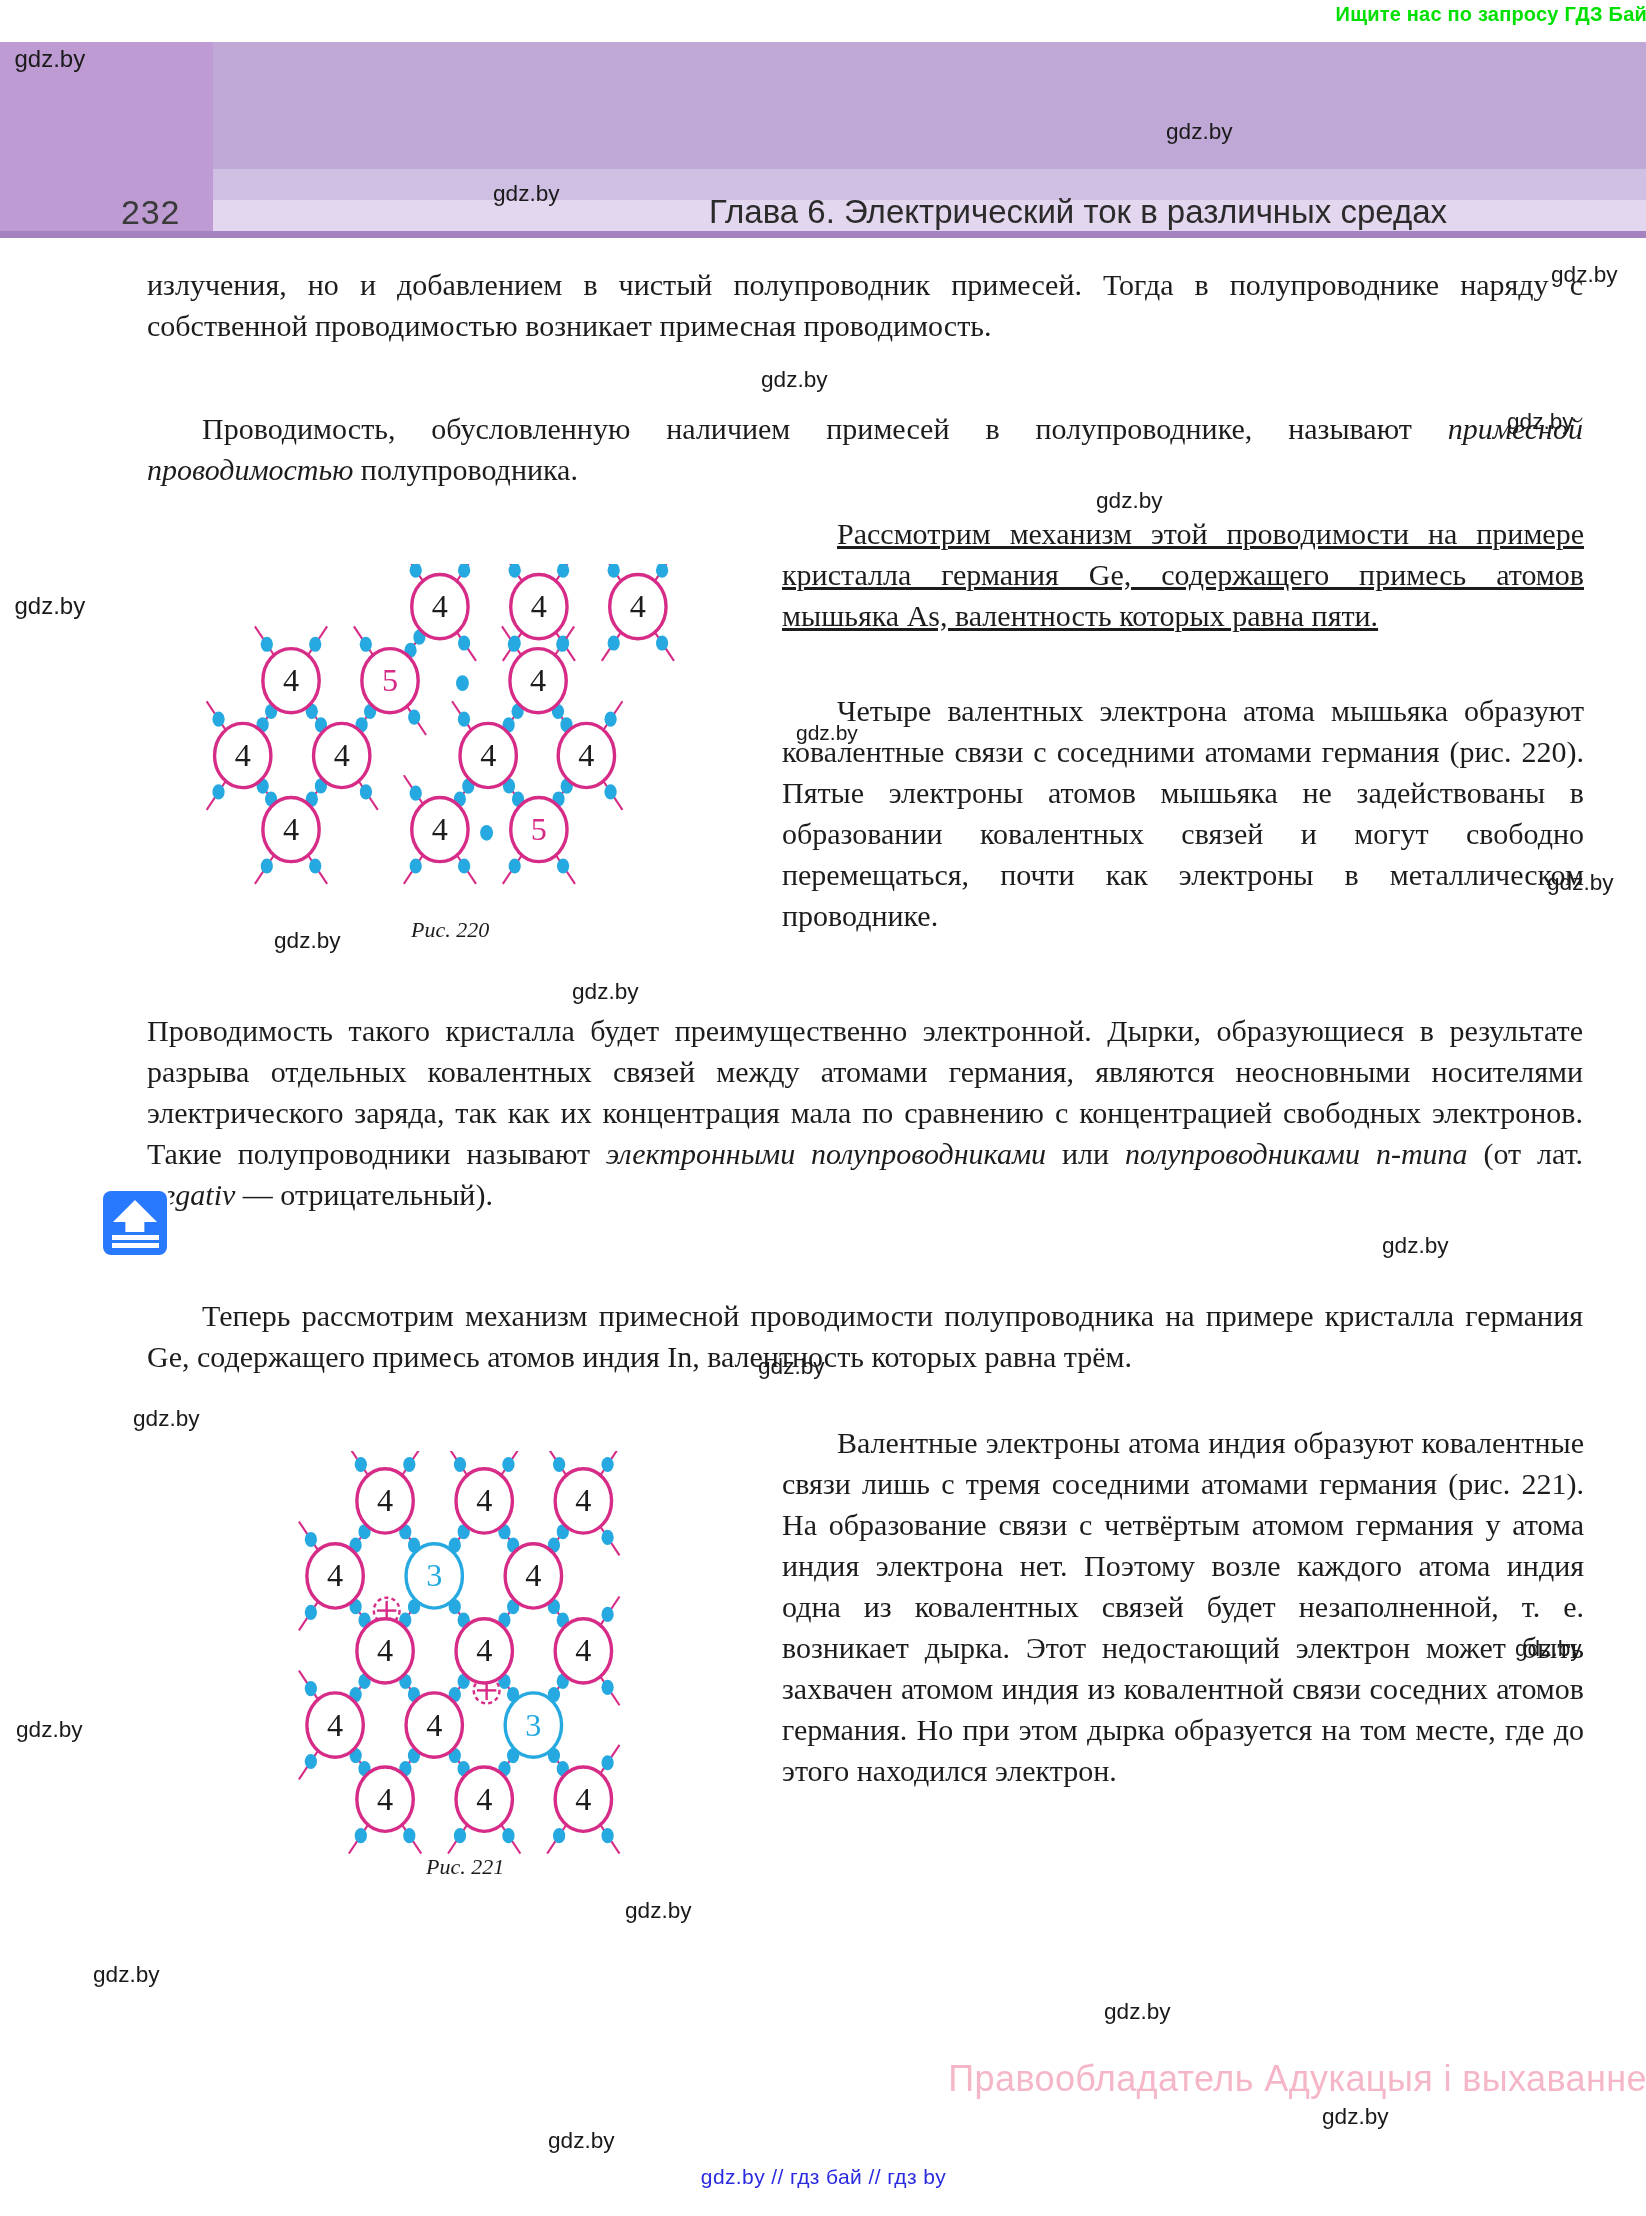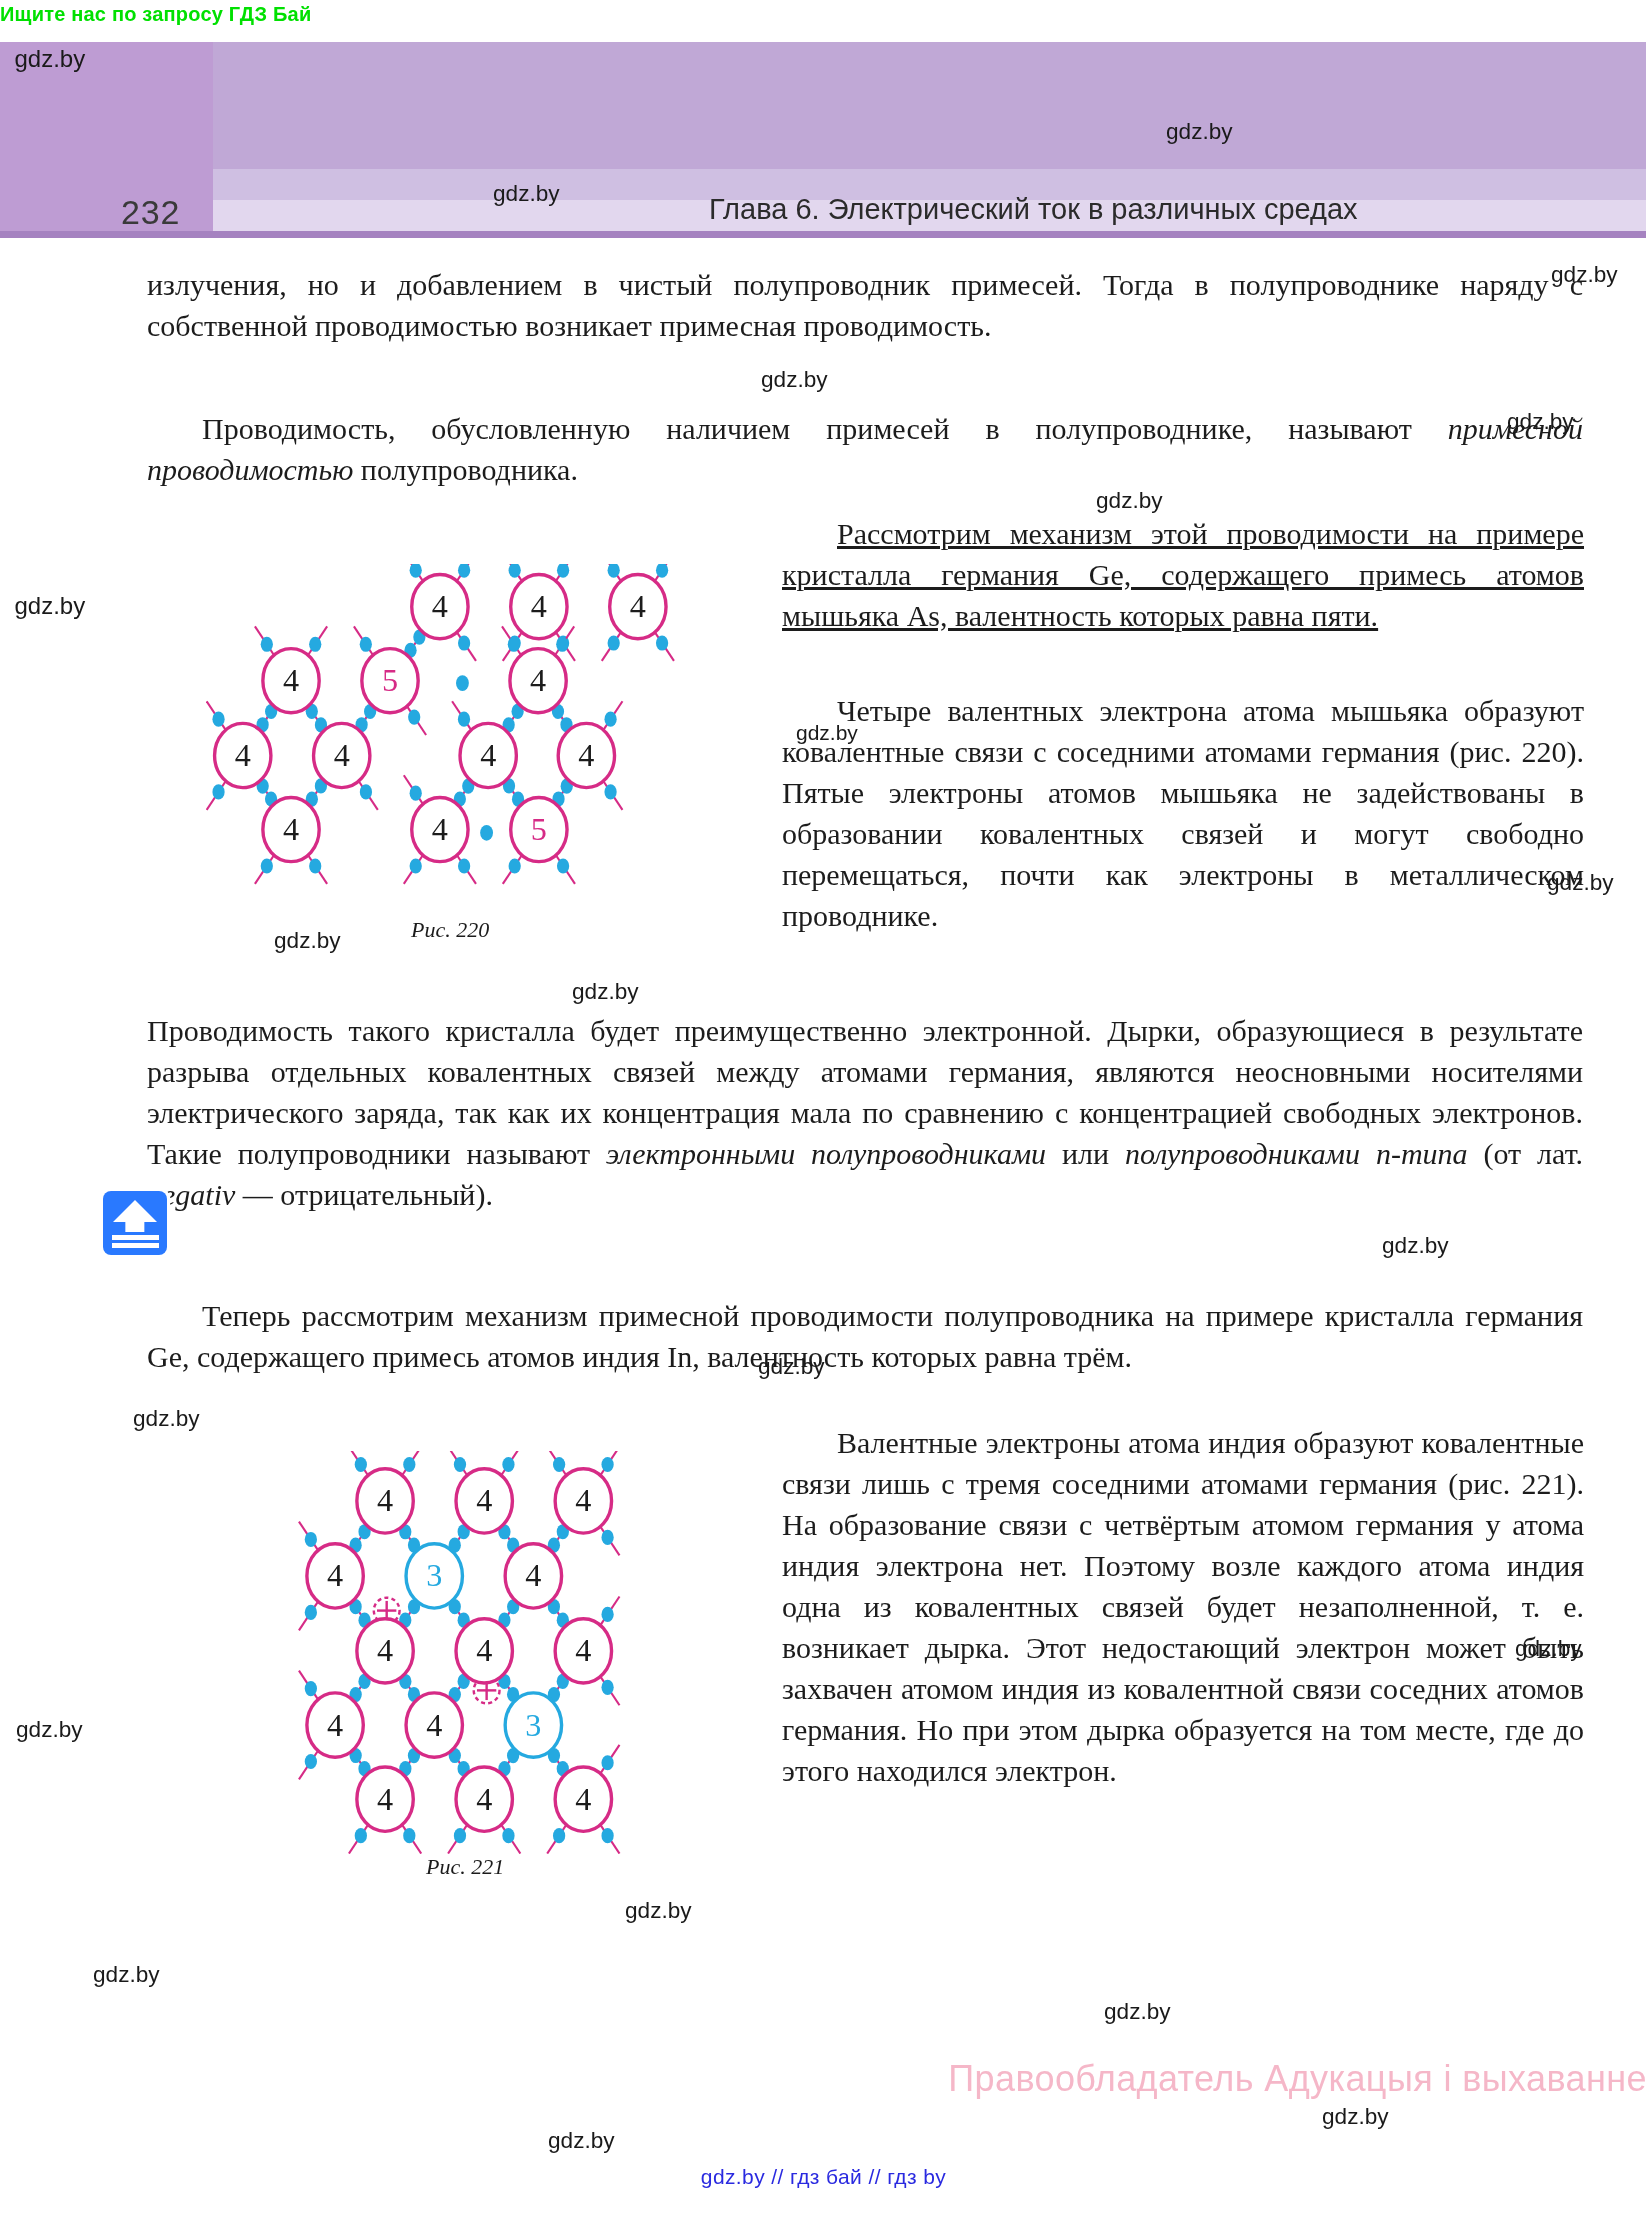--- a/index.html
+++ b/index.html
@@ -10,21 +10,21 @@
     position:relative;
     overflow:hidden;
   }
   
   .promo-strip{
     position:absolute;left:0;top:0;width:1647px;height:34px;
     background:#ffffff;
   }
   .promo-text{
     position:absolute;left:0;top:3.2px;width:1647px;
-    text-align:left;
+    text-align:right;
     font-family:"Liberation Sans", sans-serif;
     font-weight:700;
     font-size:20px;
     color:#00e000;
     letter-spacing:0.2px;
   }
   
   .header-band{
     position:absolute;left:0;top:42px;width:1647px;height:193px;
   }
@@ -51,21 +51,21 @@
   }
   .page-number{
     position:absolute;left:121px;top:193px;
     font-family:"Liberation Sans", sans-serif;
     font-weight:400;font-size:34px;color:#3a3a3a;
     letter-spacing:0.8px;
   }
   .chapter-title{
     position:absolute;left:709px;top:193px;
     font-family:"Liberation Sans", sans-serif;
-    font-size:29px;color:#2b2b2b;
+    font-size:33px;color:#2b2b2b;
     white-space:nowrap;
   }
   
   .txt{
     position:absolute;
     font-family:"Liberation Serif", serif;
     color:#1c1c1c;
     font-size:30px;
     line-height:41px;
     text-align:justify;

